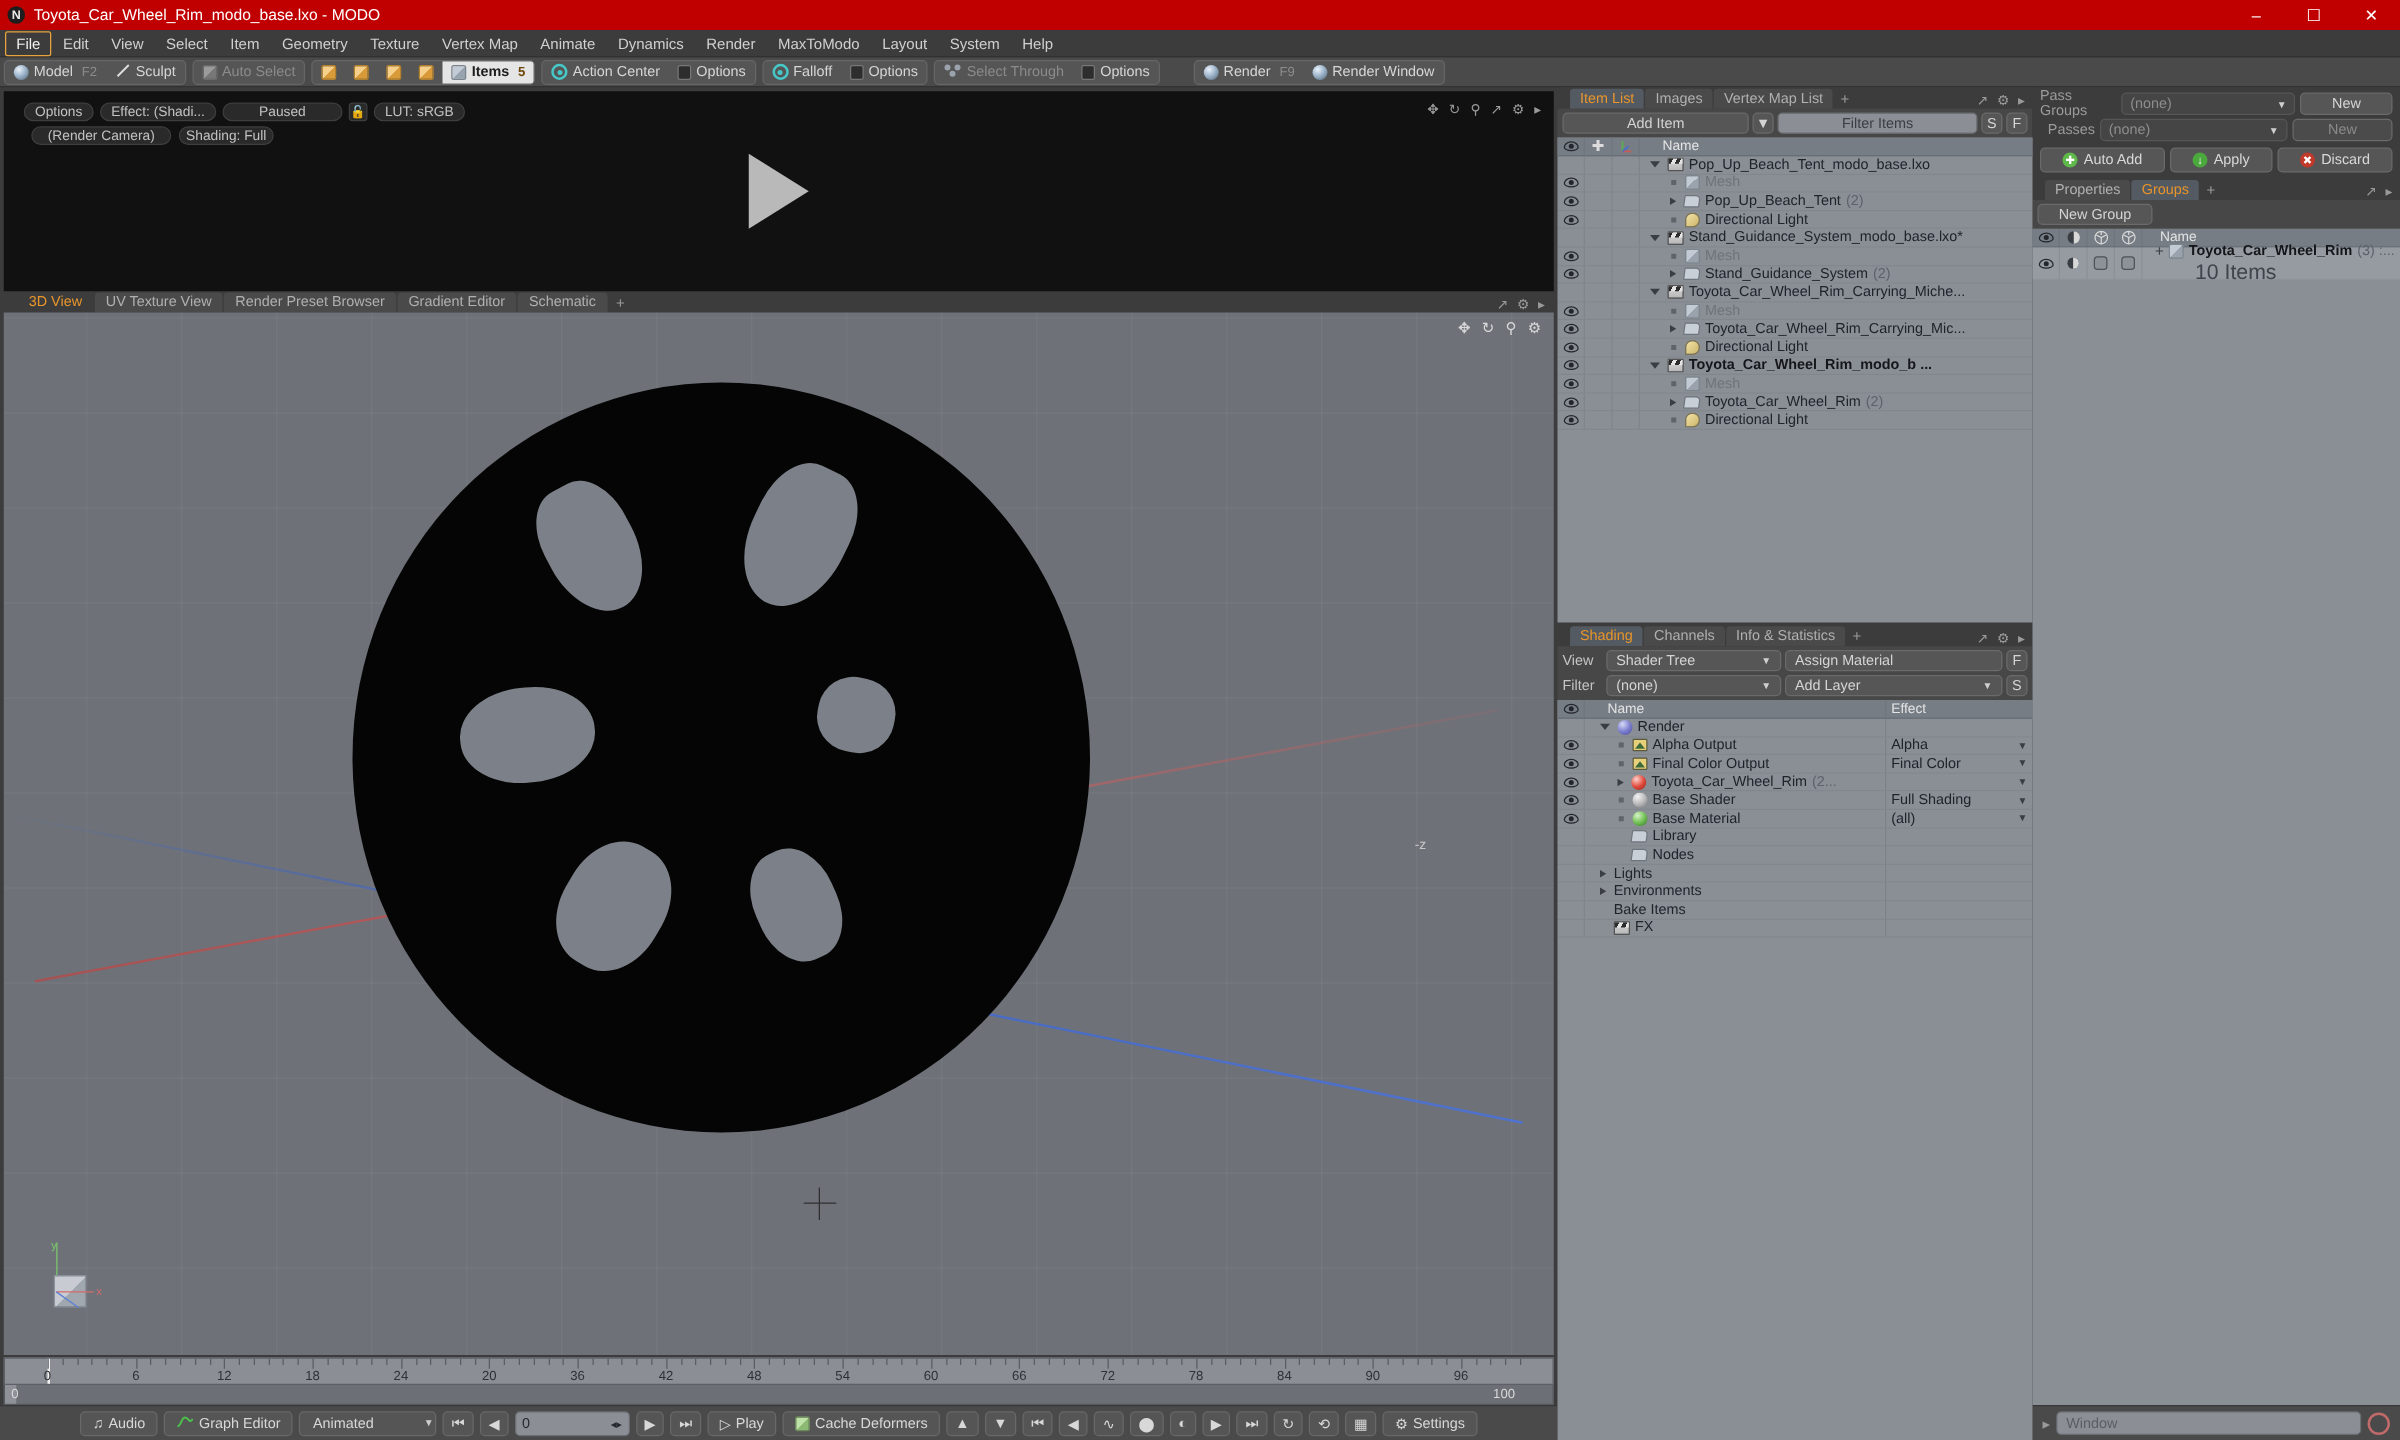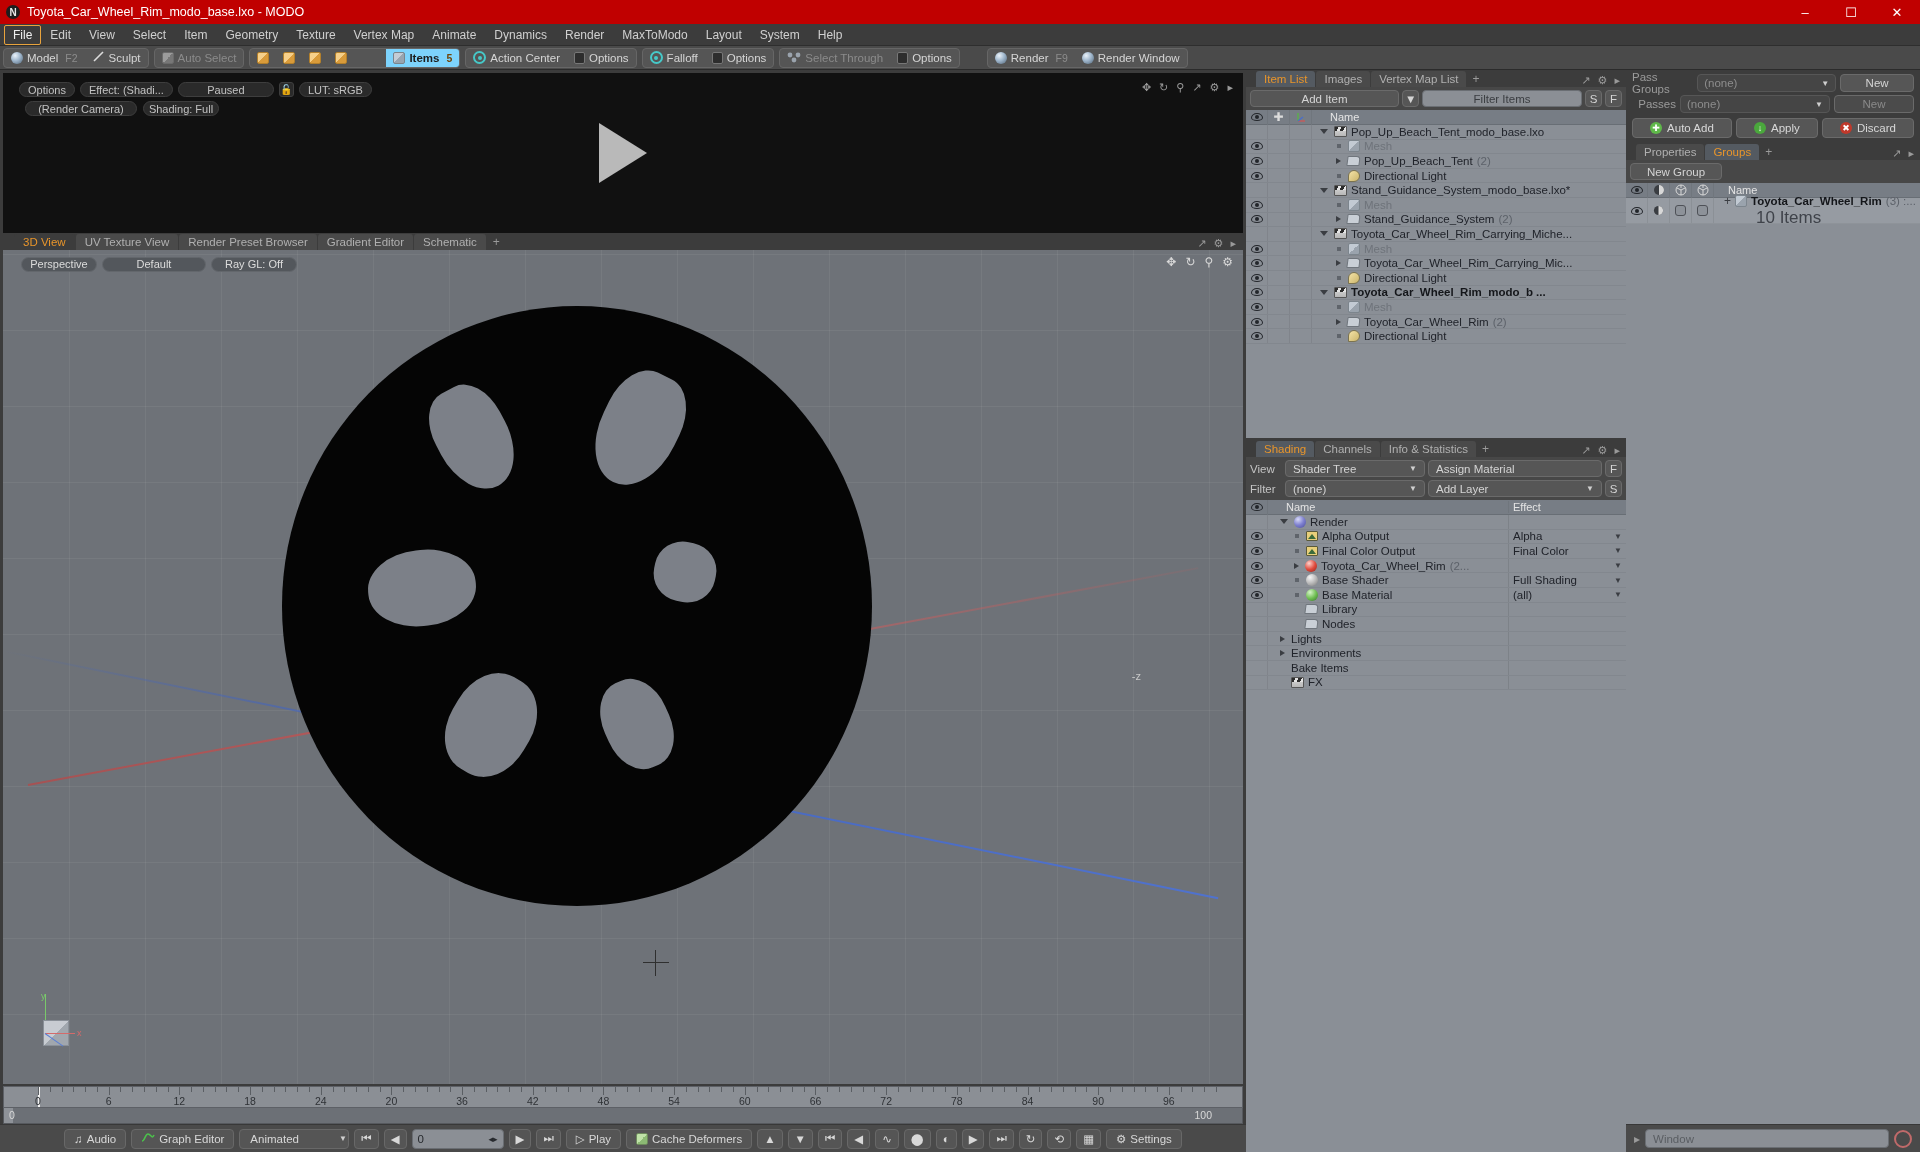--- a/index.html
+++ b/index.html
@@ -40,21 +40,21 @@
   
   .toolbar {
     height:24px; background:#4a4a4a; display:flex; align-items:center;
     gap:0px; padding:0 3px; flex:0 0 auto; border-bottom:1px solid #2b2b2b;
   }
   .tgroup { display:flex; align-items:center; background:#555; border:1px solid #666;
             border-radius:4px; height:20px; margin-right:5px; overflow:hidden;}
   .tbtn { display:flex;align-items:center;gap:4px;padding:0 7px;height:18px;
           font-size:11.5px;color:#d6d6d6;white-space:nowrap;}
   .tbtn.dim { color:#8b8b8b; }
-  .tbtn.on { background:#7dd3fc; color:#1d1d1d; font-weight:bold;margin-left:32px; }
+  .tbtn.on { background:#e5e5e5; color:#1d1d1d; font-weight:bold; }
   .tbtn .key { color:#8c8c8c; font-size:10.5px; margin-left:3px;}
   .sph { width:12px;height:12px;border-radius:50%;
          background:radial-gradient(circle at 35% 30%,#eaf2fa,#9fb6cc 45%,#4e6274); flex:0 0 auto;}
   .cube { width:12px;height:12px;flex:0 0 auto;
          background:linear-gradient(135deg,#c3ccd6 0 50%,#97a4b0 50% 100%);
          border:1px solid #7b848c; border-radius:2px;}
   .cube.or { background:linear-gradient(135deg,#f6d08a 0 50%,#d99b3a 50% 100%); border-color:#b3802c;}
   .cube.gray { background:linear-gradient(135deg,#9b9b9b 0 50%,#777 50% 100%); border-color:#6b6b6b;}
   .sqic { width:11px;height:12px;background:#2d2d2d;border:1px solid #777;border-radius:2px;}
   .target { width:13px;height:13px;border-radius:50%;border:2px solid #46c8c8;position:relative;}
@@ -418,25 +418,20 @@
           <div class="spoke-gap" style="left:318px;top:64px;width:78px;height:118px;transform:rotate(26deg);border-radius:40% 40% 50% 50%;"></div>
           <div class="spoke-gap" style="left:86px;top:244px;width:108px;height:76px;transform:rotate(-6deg);border-radius:48%;"></div>
           <div class="spoke-gap" style="left:372px;top:236px;width:62px;height:60px;transform:rotate(12deg);border-radius:46%;"></div>
           <div class="spoke-gap" style="left:168px;top:366px;width:82px;height:106px;transform:rotate(30deg);border-radius:45%;"></div>
           <div class="spoke-gap" style="left:322px;top:372px;width:66px;height:92px;transform:rotate(-24deg);border-radius:45%;"></div>
         </div>
 
         <div class="zlabel">-z</div>
         <div class="origin"></div>
 
-        <div class="vp-hdr">
-          <span class="pill" style="width:76px">Perspective</span>
-          <span class="pill" style="width:104px">Default</span>
-          <span class="pill" style="width:86px">Ray GL: Off</span>
-        </div>
         <div class="vp-hdr-r">
           <span>✥</span>
           <span>↻</span>
           <span>⚲</span>
           <span>⚙</span>
         </div>
 
         <div class="gizmo">
           <div class="gz-box"></div>
           <div class="gz-y"></div>
@@ -624,21 +619,21 @@
         <div class="pbtn sq">▦</div>
         <div class="pbtn">
           <span>⚙</span>
           <span>Settings</span>
         </div>
       </div>
     </div>
 
     <div class="rightcol">
 
-      <div class="panel" style="height:368px">
+      <div class="panel" style="height:428px">
         <div class="panel-tabs">
           <div class="t sel">Item List</div>
           <div class="t">Images</div>
           <div class="t">Vertex Map List</div>
           <div class="plus">+</div>
           <div class="tr">
             <span>↗</span>
             <span>⚙</span>
             <span>▸</span>
           </div>

